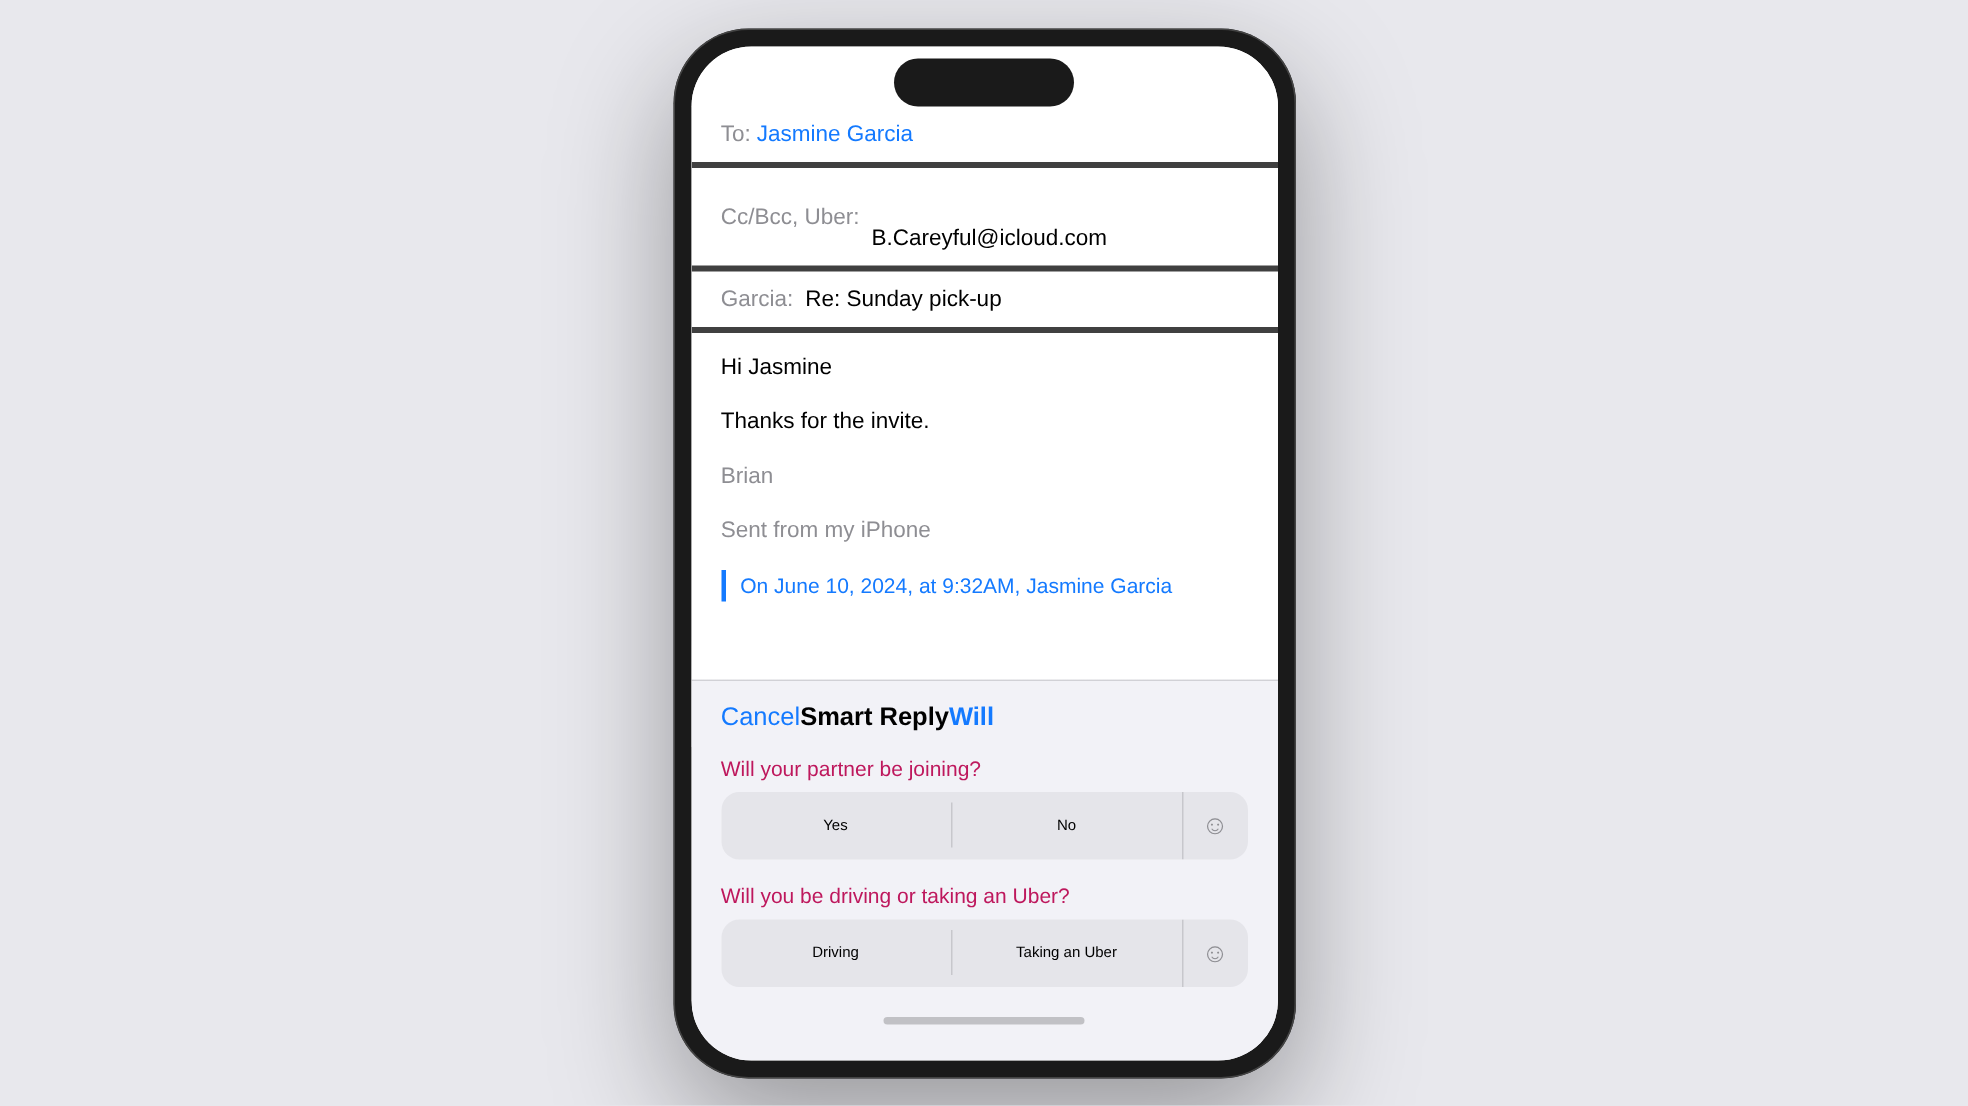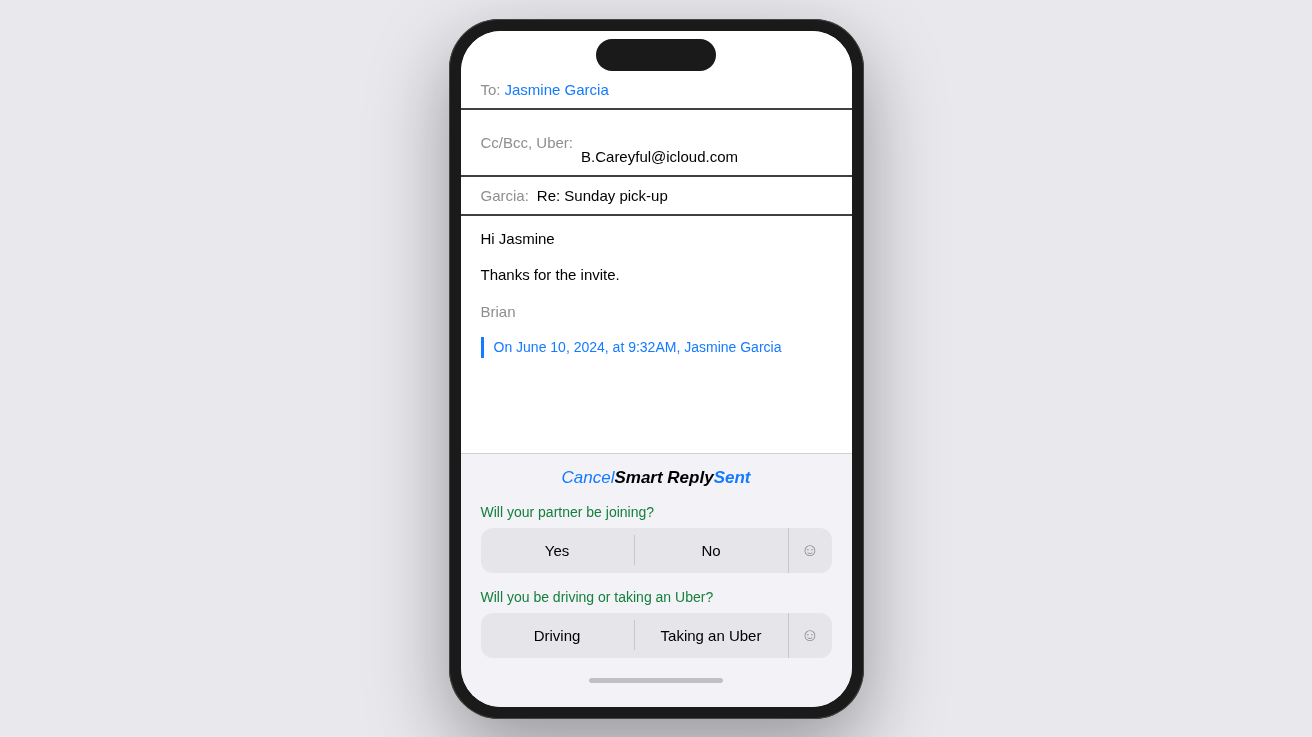--- a/index.html
+++ b/index.html
@@ -52,21 +52,21 @@
       flex: 1;
       background: #ffffff;
       padding-top: 40px;
       overflow: hidden;
       display: flex;
       flex-direction: column;
     }
 
     .email-field {
       padding: 10px 20px;
-      border-bottom: 2px solid #404040;
+      border-bottom: 4px solid #404040;
       font-size: 15px;
       color: #000;
       display: flex;
       align-items: center;
       gap: 4px;
     }
 
     .field-label {
       color: #8e8e93;
       font-size: 15px;
@@ -123,25 +123,24 @@
     
     .smart-reply-sheet {
       background: #f2f2f7;
       border-top: 1px solid #d1d1d6;
       border-radius: 0;
       padding-bottom: 20px;
     }
 
     .sheet-header {
       display: flex;
-      justify-content: center;
+      justify-content: flex-start;
       align-items: center;
       padding: 14px 20px 10px;
       background: #f2f2f7;
-      font-style: italic;
     }
 
     .sheet-cancel {
       color: #147aff;
       font-size: 17px;
       font-weight: 400;
     }
 
     .sheet-title {
       color: #000;
@@ -155,38 +154,38 @@
       font-weight: 600;
     }
 
     .question-block {
       padding: 6px 20px 10px;
     }
 
     .question-text {
       font-size: 14px;
       font-weight: 500;
-      color: #15803d;
+      color: #be185d;
       margin-bottom: 8px;
     }
 
     .answer-row {
       display: flex;
       align-items: center;
       gap: 0;
       background: #e5e5ea;
       border-radius: 12px;
       overflow: hidden;
     }
 
     .answer-btn {
       flex: 1;
       text-align: center;
       padding: 12px 10px;
-      font-size: 15px;
+      font-size: 10px;
       color: #000;
       background: transparent;
       cursor: pointer;
       border: none;
       outline: none;
     }
 
     .answer-divider {
       width: 1px;
       height: 30px;
@@ -244,34 +243,35 @@
 
       <div class="email-field">
         <span class="field-label">Garcia:</span>
         <span class="subject-value" style="margin-left:4px;">Re: Sunday pick-up</span>
       </div>
 
       <div class="email-body">
         <div class="body-line">Hi Jasmine</div>
         <div class="body-line">Thanks for the invite.</div>
         <div class="body-line name">Brian</div>
+        <div class="body-line sent-from">Sent from my iPhone</div>
         <div class="quoted-text">
           <div>On June 10, 2024, at 9:32AM, Jasmine Garcia</div>
         </div>
         <div class="fade-overlay"></div>
       </div>
 
     </div>
 
     <div class="smart-reply-sheet">
 
       <div class="sheet-header">
         <span class="sheet-cancel">Cancel</span>
         <span class="sheet-title">Smart Reply</span>
-        <span class="sheet-done">Sent</span>
+        <span class="sheet-done">Will</span>
       </div>
 
       <div class="question-block">
         <div class="question-text">Will your partner be joining?</div>
         <div class="answer-row">
           <button class="answer-btn">Yes</button>
           <div class="answer-divider"></div>
           <button class="answer-btn">No</button>
           <div class="answer-emoji">☺</div>
         </div>

